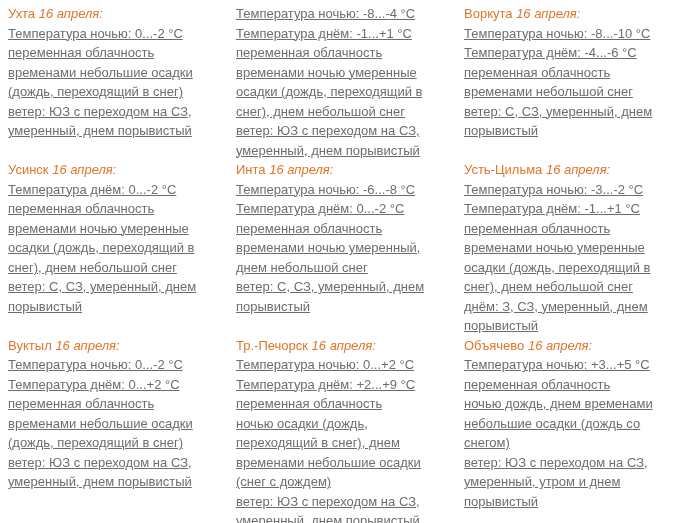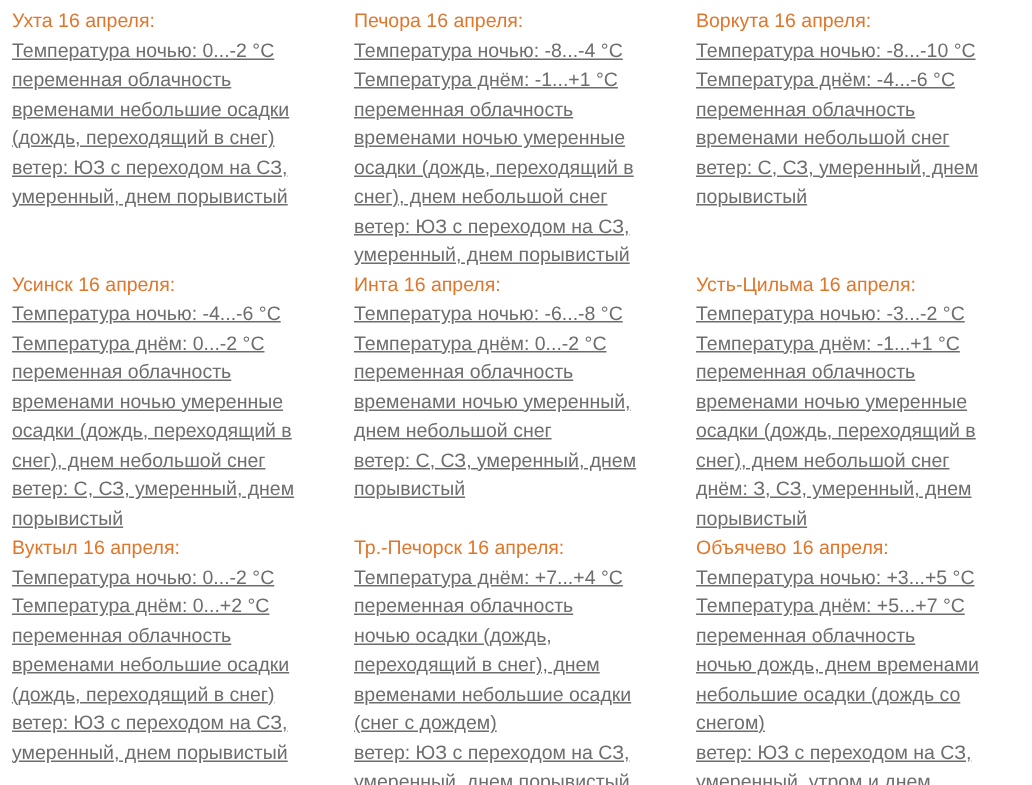--- a/index.html
+++ b/index.html
@@ -25,57 +25,56 @@
   }
   .cell { min-width: 0; }
   .cell p { margin: 0; padding: 0; }
   .hdr { white-space: nowrap; }
   .city {
     color: var(--accent, #e0762b);
     cursor: pointer;
   }
   .date {
     color: var(--accent, #e0762b);
+    font-style: italic;
   }
   .line { color: var(--text, #6d6d6d); text-decoration: underline; }
 </style>
 </head>
 <body>
 
 <div class="grid">
 
   <div class="cell">
     <p class="hdr"><a class="city">Ухта</a> <span class="date">16 апреля:</span></p>
     <p class="line">Температура ночью: 0...-2 °C</p>
     <p class="line">переменная облачность</p>
     <p class="line">временами небольшие осадки (дождь, переходящий в снег)</p>
     <p class="line">ветер: ЮЗ с переходом на СЗ, умеренный, днем порывистый</p>
   </div>
 
   <div class="cell">
-    <p class="hdr"><a class="city">Печора</a> <span class="date">16 апреля:</span></p>
     <p class="line">Температура ночью: -8...-4 °C</p>
     <p class="line">Температура днём: -1...+1 °C</p>
     <p class="line">переменная облачность</p>
     <p class="line">временами ночью умеренные осадки (дождь, переходящий в снег), днем небольшой снег</p>
     <p class="line">ветер: ЮЗ с переходом на СЗ, умеренный, днем порывистый</p>
   </div>
 
   <div class="cell">
     <p class="hdr"><a class="city">Воркута</a> <span class="date">16 апреля:</span></p>
     <p class="line">Температура ночью: -8...-10 °C</p>
     <p class="line">Температура днём: -4...-6 °C</p>
     <p class="line">переменная облачность</p>
     <p class="line">временами небольшой снег</p>
     <p class="line">ветер: С, СЗ, умеренный, днем порывистый</p>
   </div>
 
   <div class="cell">
     <p class="hdr"><a class="city">Усинск</a> <span class="date">16 апреля:</span></p>
-    <p class="line">Температура ночью: -4...-6 °C</p>
     <p class="line">Температура днём: 0...-2 °C</p>
     <p class="line">переменная облачность</p>
     <p class="line">временами ночью умеренные осадки (дождь, переходящий в снег), днем небольшой снег</p>
     <p class="line">ветер: С, СЗ, умеренный, днем порывистый</p>
   </div>
 
   <div class="cell">
     <p class="hdr"><a class="city">Инта</a> <span class="date">16 апреля:</span></p>
     <p class="line">Температура ночью: -6...-8 °C</p>
     <p class="line">Температура днём: 0...-2 °C</p>
@@ -97,28 +96,28 @@
     <p class="hdr"><a class="city">Вуктыл</a> <span class="date">16 апреля:</span></p>
     <p class="line">Температура ночью: 0...-2 °C</p>
     <p class="line">Температура днём: 0...+2 °C</p>
     <p class="line">переменная облачность</p>
     <p class="line">временами небольшие осадки (дождь, переходящий в снег)</p>
     <p class="line">ветер: ЮЗ с переходом на СЗ, умеренный, днем порывистый</p>
   </div>
 
   <div class="cell">
     <p class="hdr"><a class="city">Тр.-Печорск</a> <span class="date">16 апреля:</span></p>
-    <p class="line">Температура днём: +7...+4 °C</p>
+    <p class="line">Температура ночью: 0...+2 °C</p>
+    <p class="line">Температура днём: +2...+9 °C</p>
     <p class="line">переменная облачность</p>
     <p class="line">ночью осадки (дождь, переходящий в снег), днем временами небольшие осадки (снег с дождем)</p>
     <p class="line">ветер: ЮЗ с переходом на СЗ, умеренный, днем порывистый</p>
   </div>
 
   <div class="cell">
     <p class="hdr"><a class="city">Объячево</a> <span class="date">16 апреля:</span></p>
     <p class="line">Температура ночью: +3...+5 °C</p>
-    <p class="line">Температура днём: +5...+7 °C</p>
     <p class="line">переменная облачность</p>
     <p class="line">ночью дождь, днем временами небольшие осадки (дождь со снегом)</p>
     <p class="line">ветер: ЮЗ с переходом на СЗ, умеренный, утром и днем порывистый</p>
   </div>
 
 </div>
 
 </body></html>

